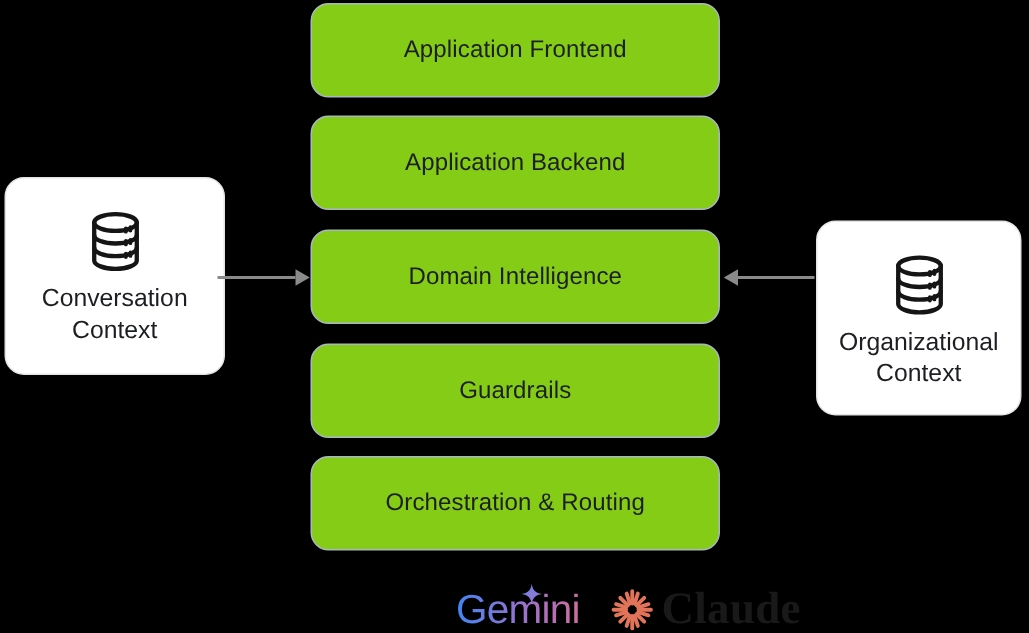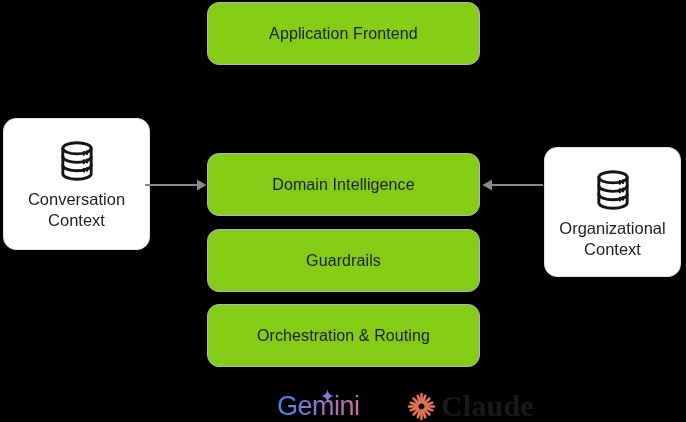--- a/index.html
+++ b/index.html
@@ -61,21 +61,21 @@
   .arrow-layer {
     position: absolute;
     left: 0; top: 0;
     width: 686px; height: 422px;
     pointer-events: none;
   }
 
   
   .gemini-logo {
     position: absolute;
-    left: 277px; top: 386px;
+    left: 304px; top: 386px;
     width: 82px; height: 34px;
   }
   .gemini-sparkle {
     position: absolute;
     left: 43px; top: 2px;
     width: 15px; height: 16px;
   }
   .gemini-wordmark {
     position: absolute;
     left: 0; bottom: 0;
@@ -106,20 +106,23 @@
     letter-spacing: 0.2px;
   }
 </style>
 </head>
 <body>
 
 <div class="canvas">
 
   <div class="stack-box" style="top:2px">
     <span class="label">Application Frontend</span>
+  </div>
+  <div class="stack-box" style="top:77px">
+    <span class="label">Application Backend</span>
   </div>
   <div class="stack-box" style="top:153px">
     <span class="label">Domain Intelligence</span>
   </div>
   <div class="stack-box" style="top:229px">
     <span class="label">Guardrails</span>
   </div>
   <div class="stack-box" style="top:304px">
     <span class="label">Orchestration &amp; Routing</span>
   </div>

